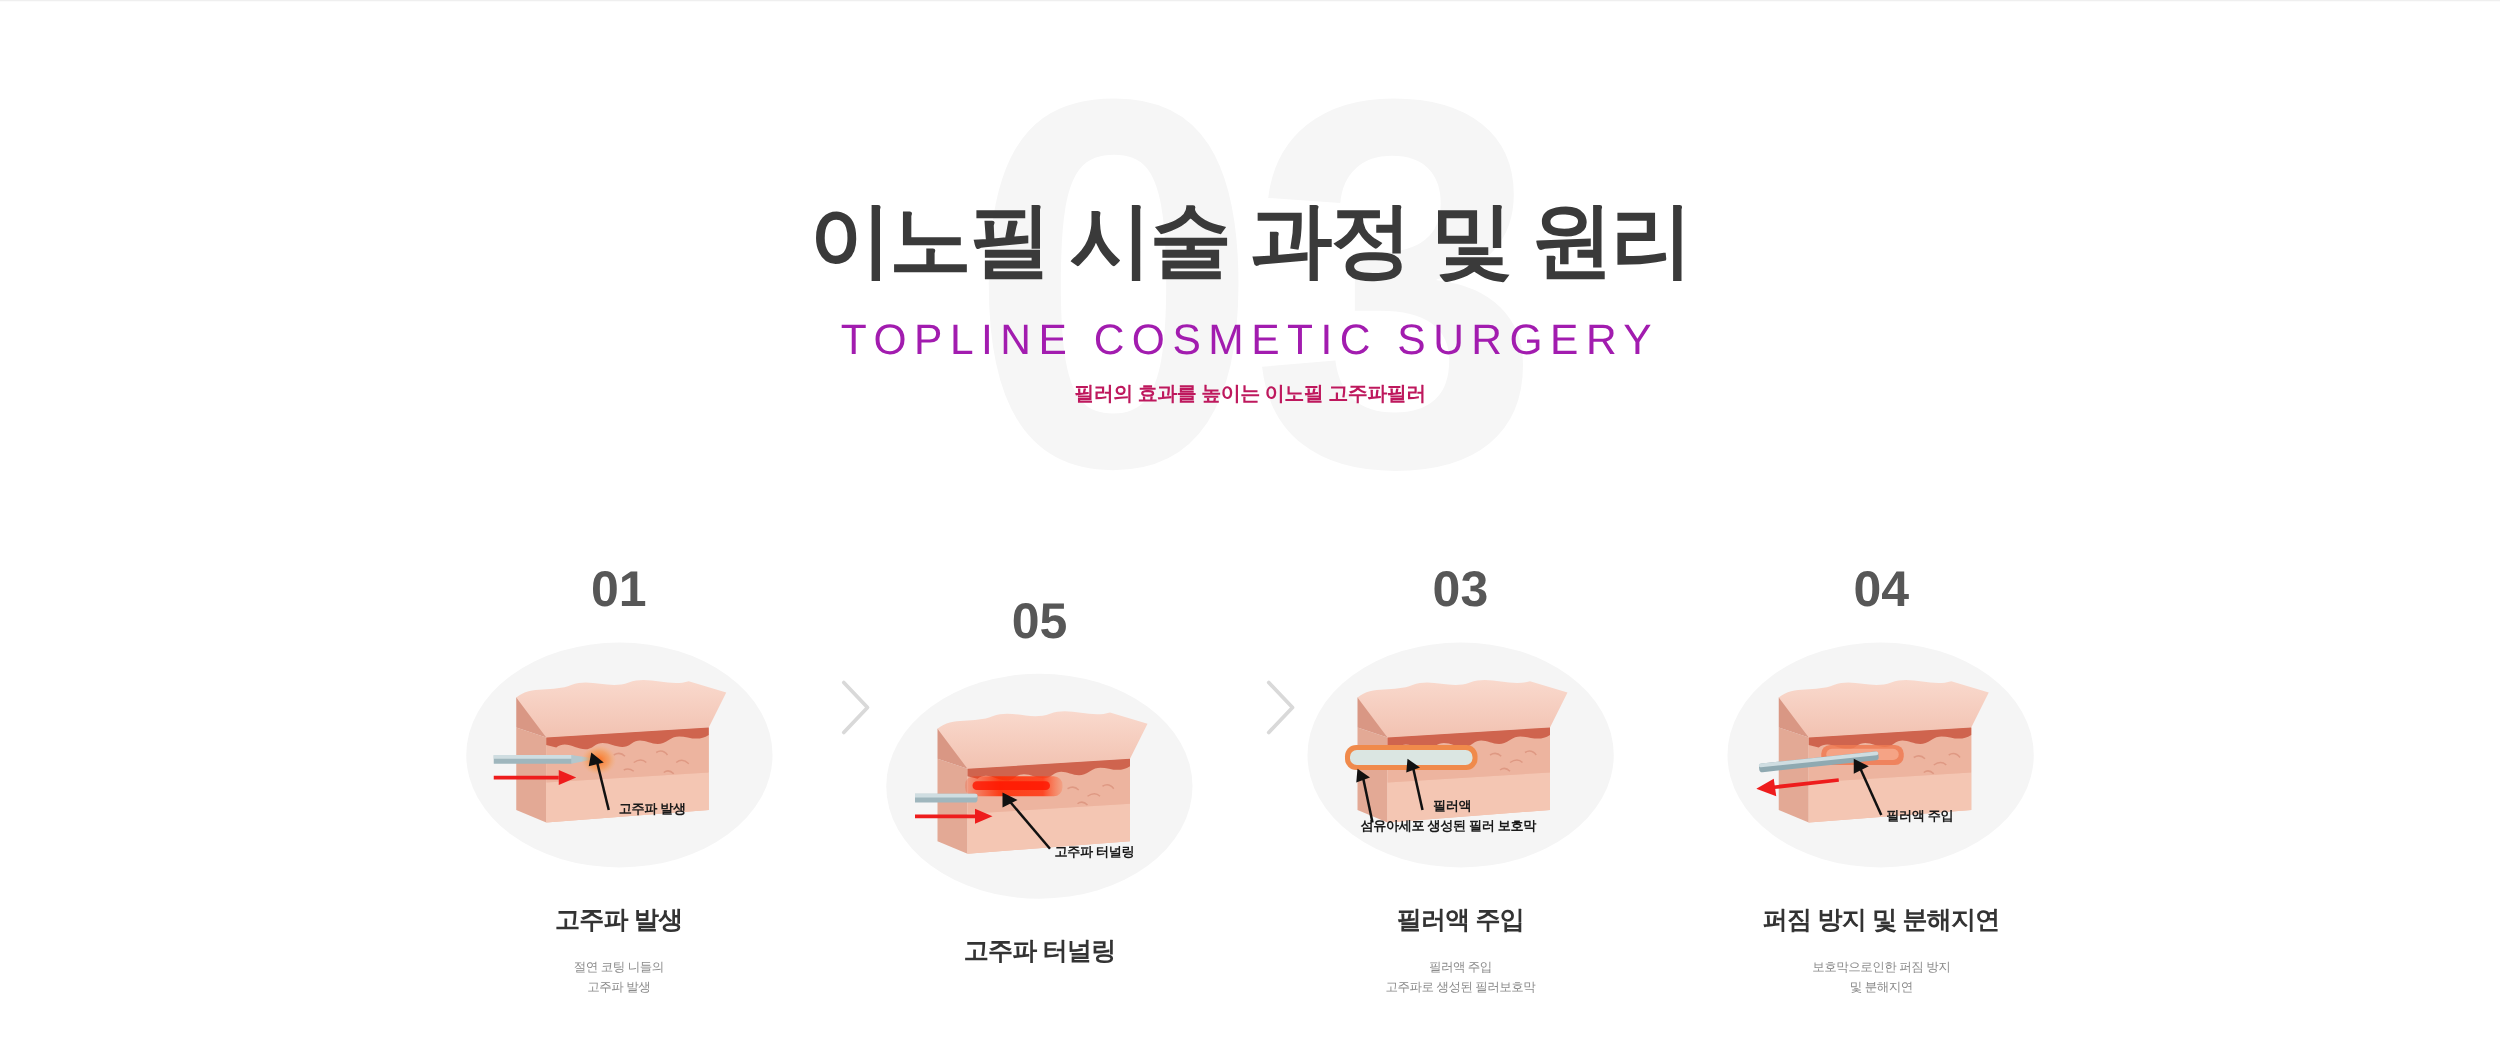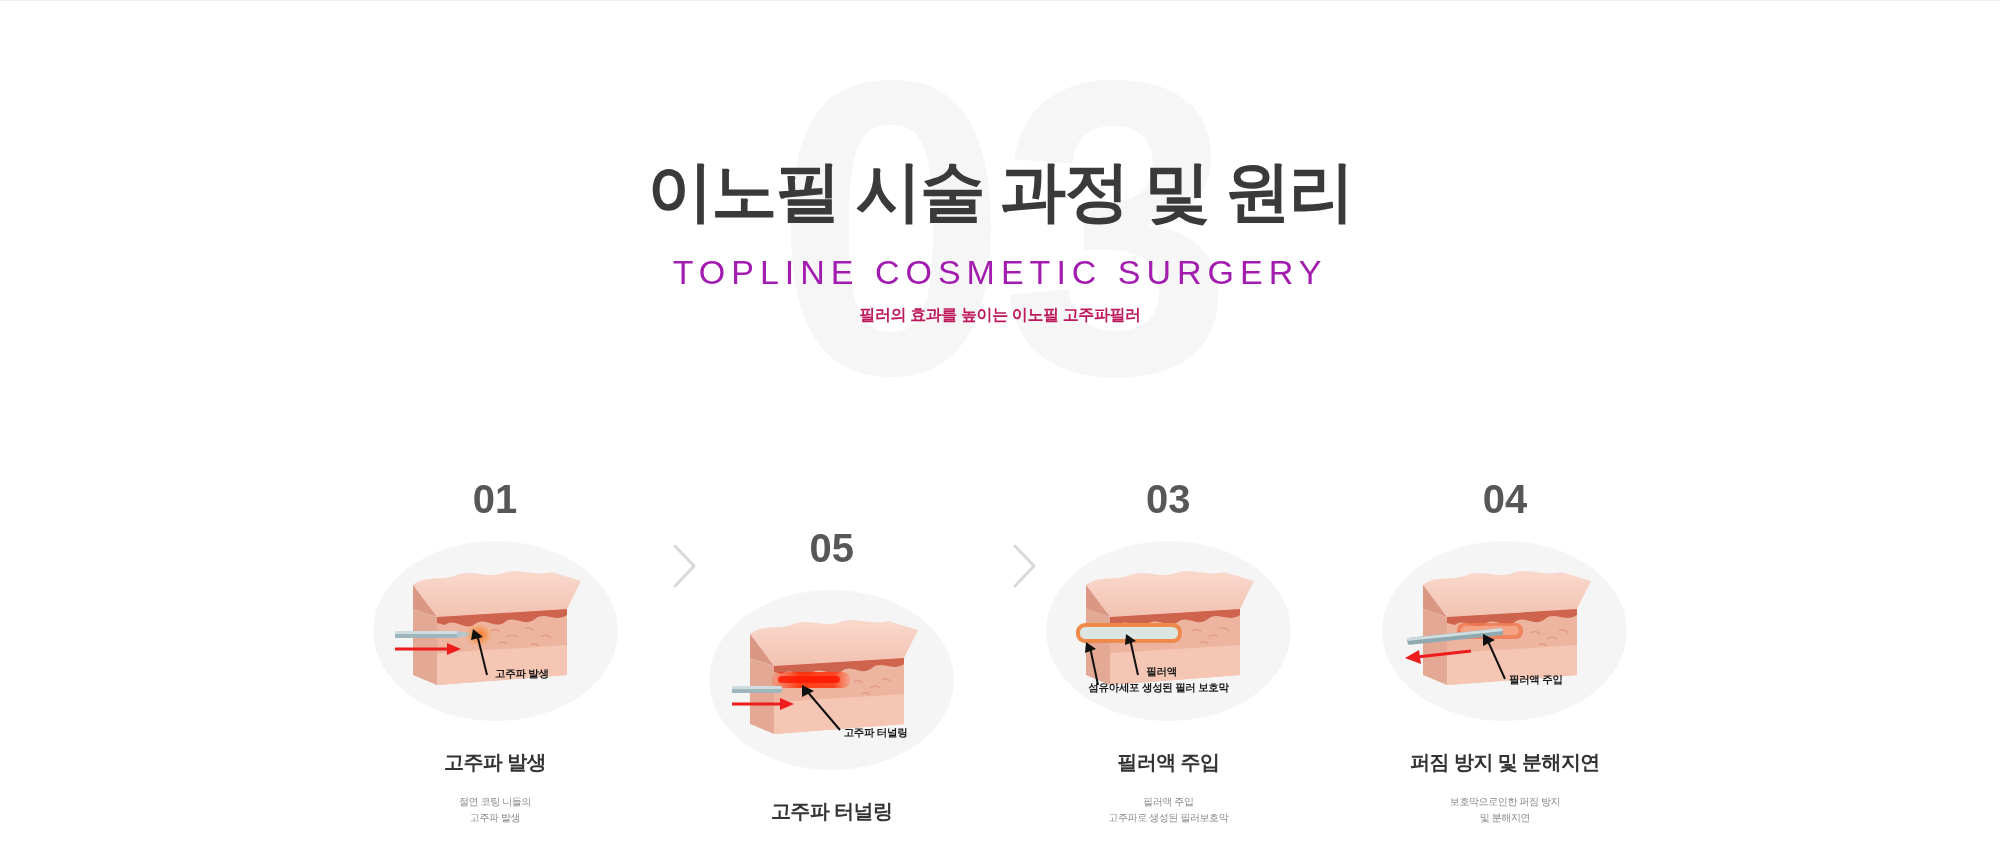--- a/index.html
+++ b/index.html
@@ -50,21 +50,21 @@
     transform:translateX(-50%);
     font-size:16px; font-weight:700; letter-spacing:-0.4px;
     color:#be185d; white-space:nowrap;
   }
 
   
   .steps {
     position:absolute; left:50%; top:425px;
     transform:translateX(-50%);
     width:1320px; height:400px;
-    display:flex; justify-content:space-between; align-items:flex-end;
+    display:flex; justify-content:space-between; align-items:center;
   }
   .step {
     position:relative;
     width:310px;
     display:flex; flex-direction:column; align-items:center;
   }
   .step-num {
     font-size:40px; font-weight:700; color:#575757;
     letter-spacing:0px; line-height:1; margin-bottom:22px;
   }

